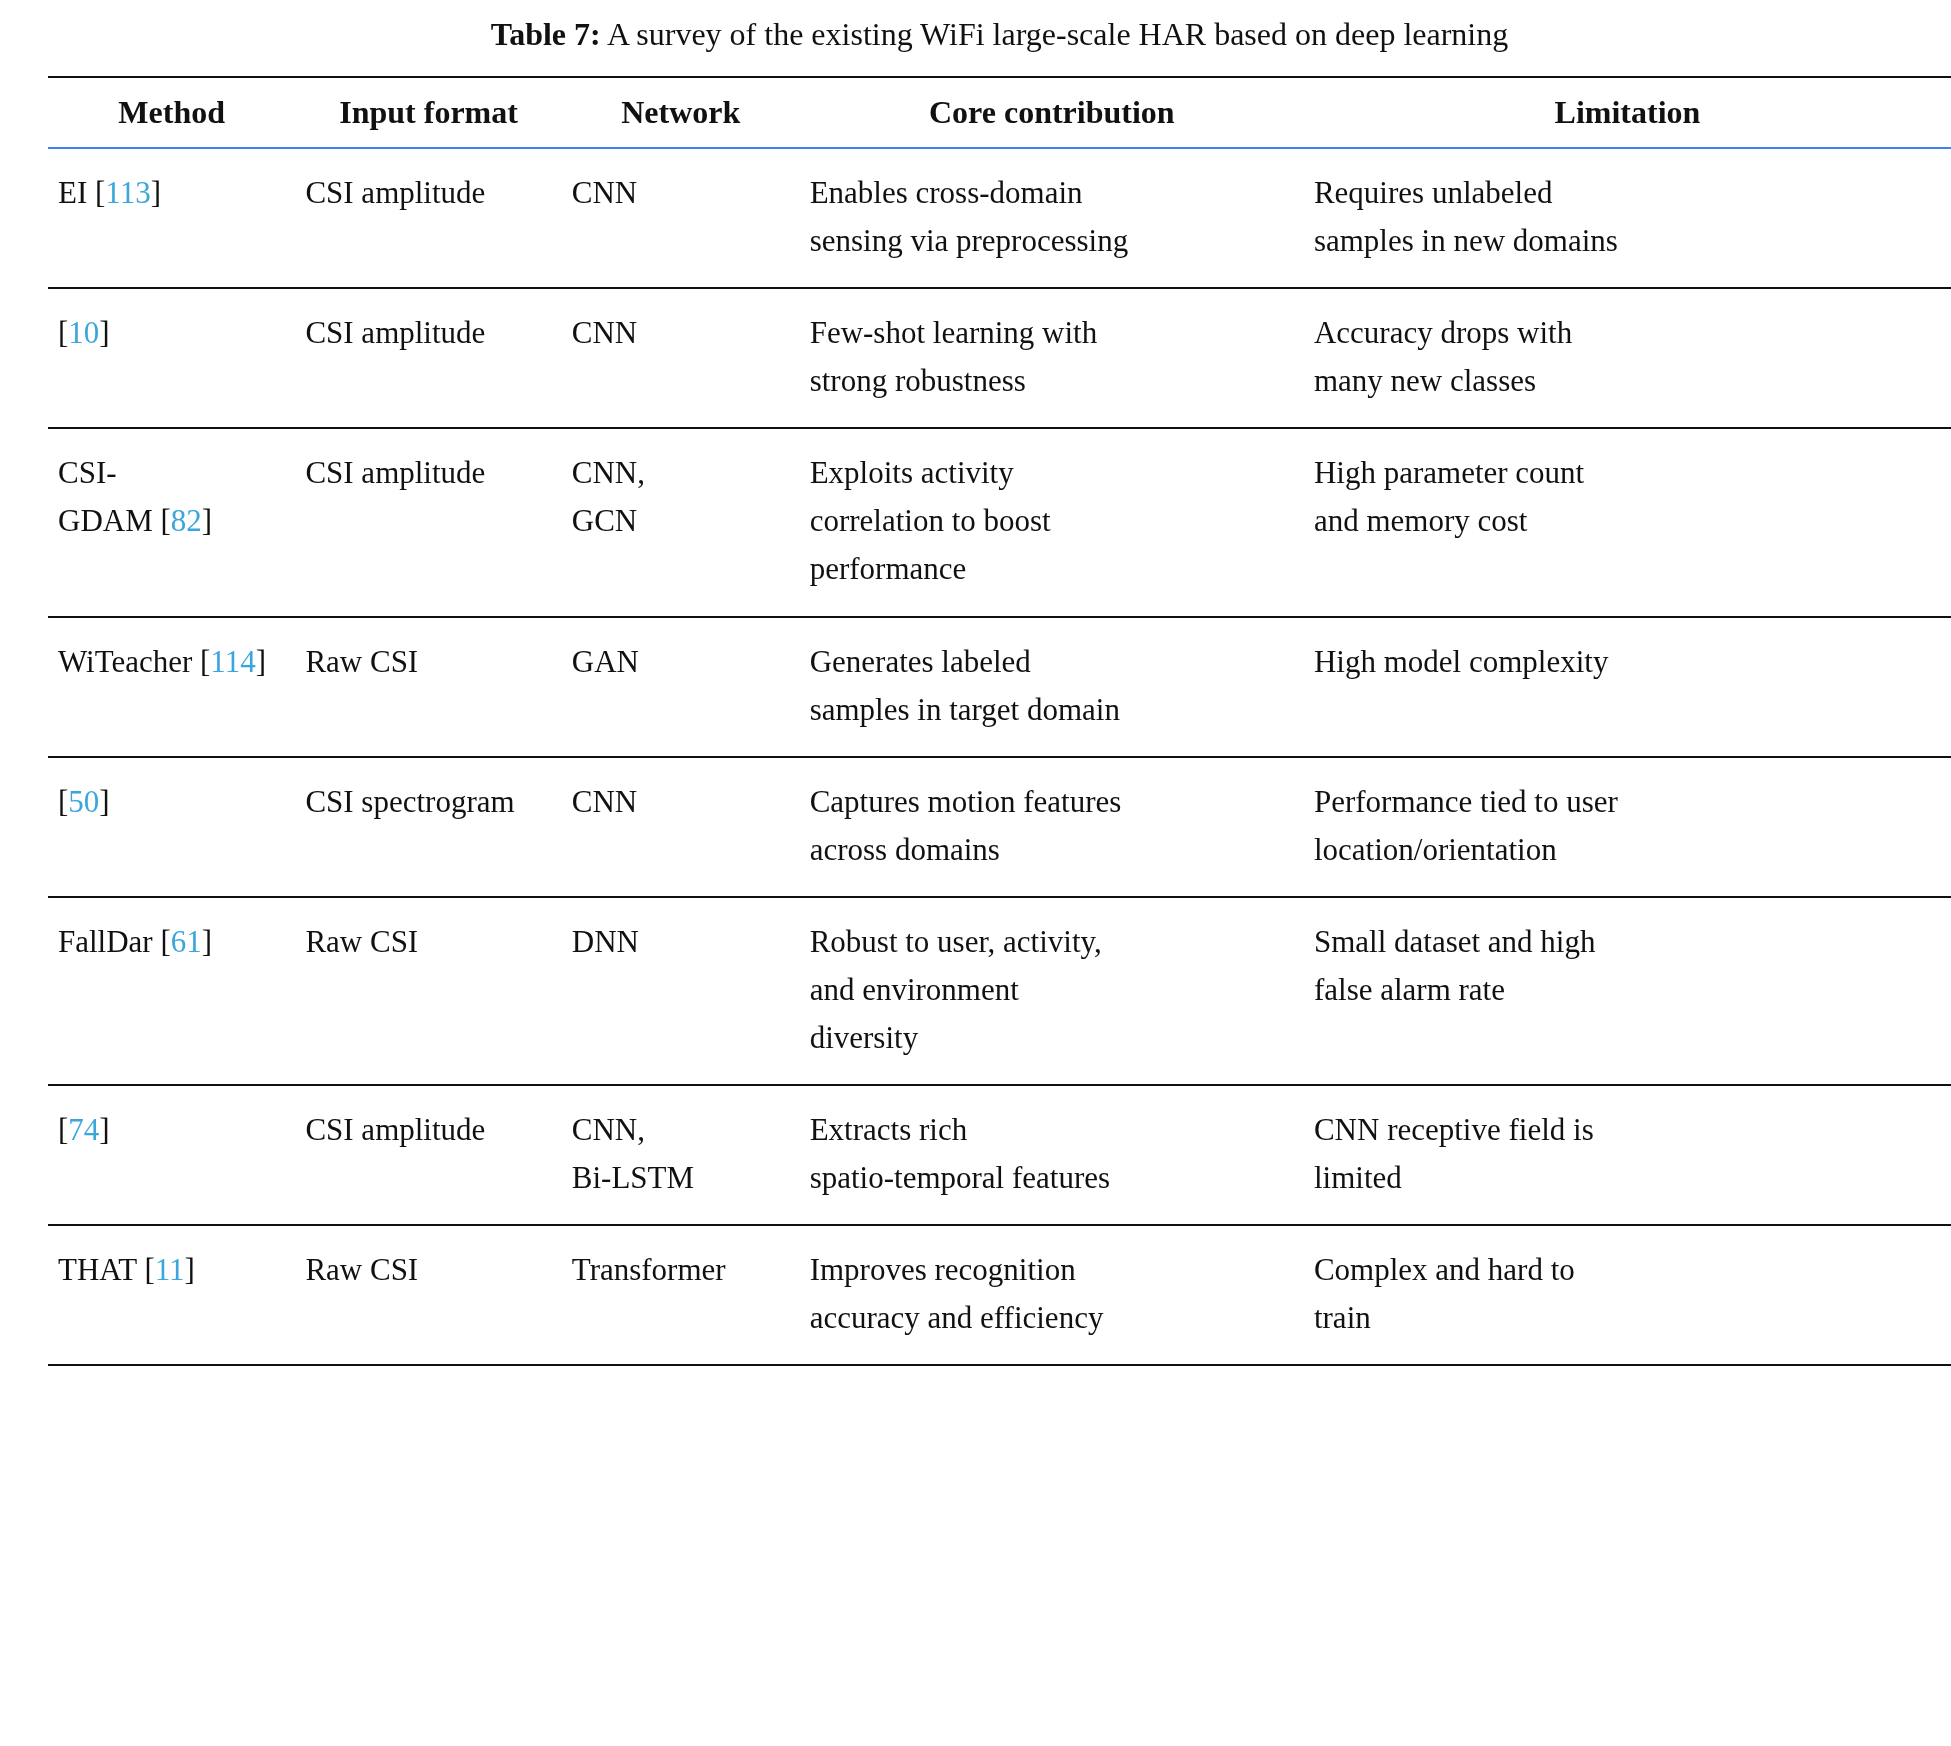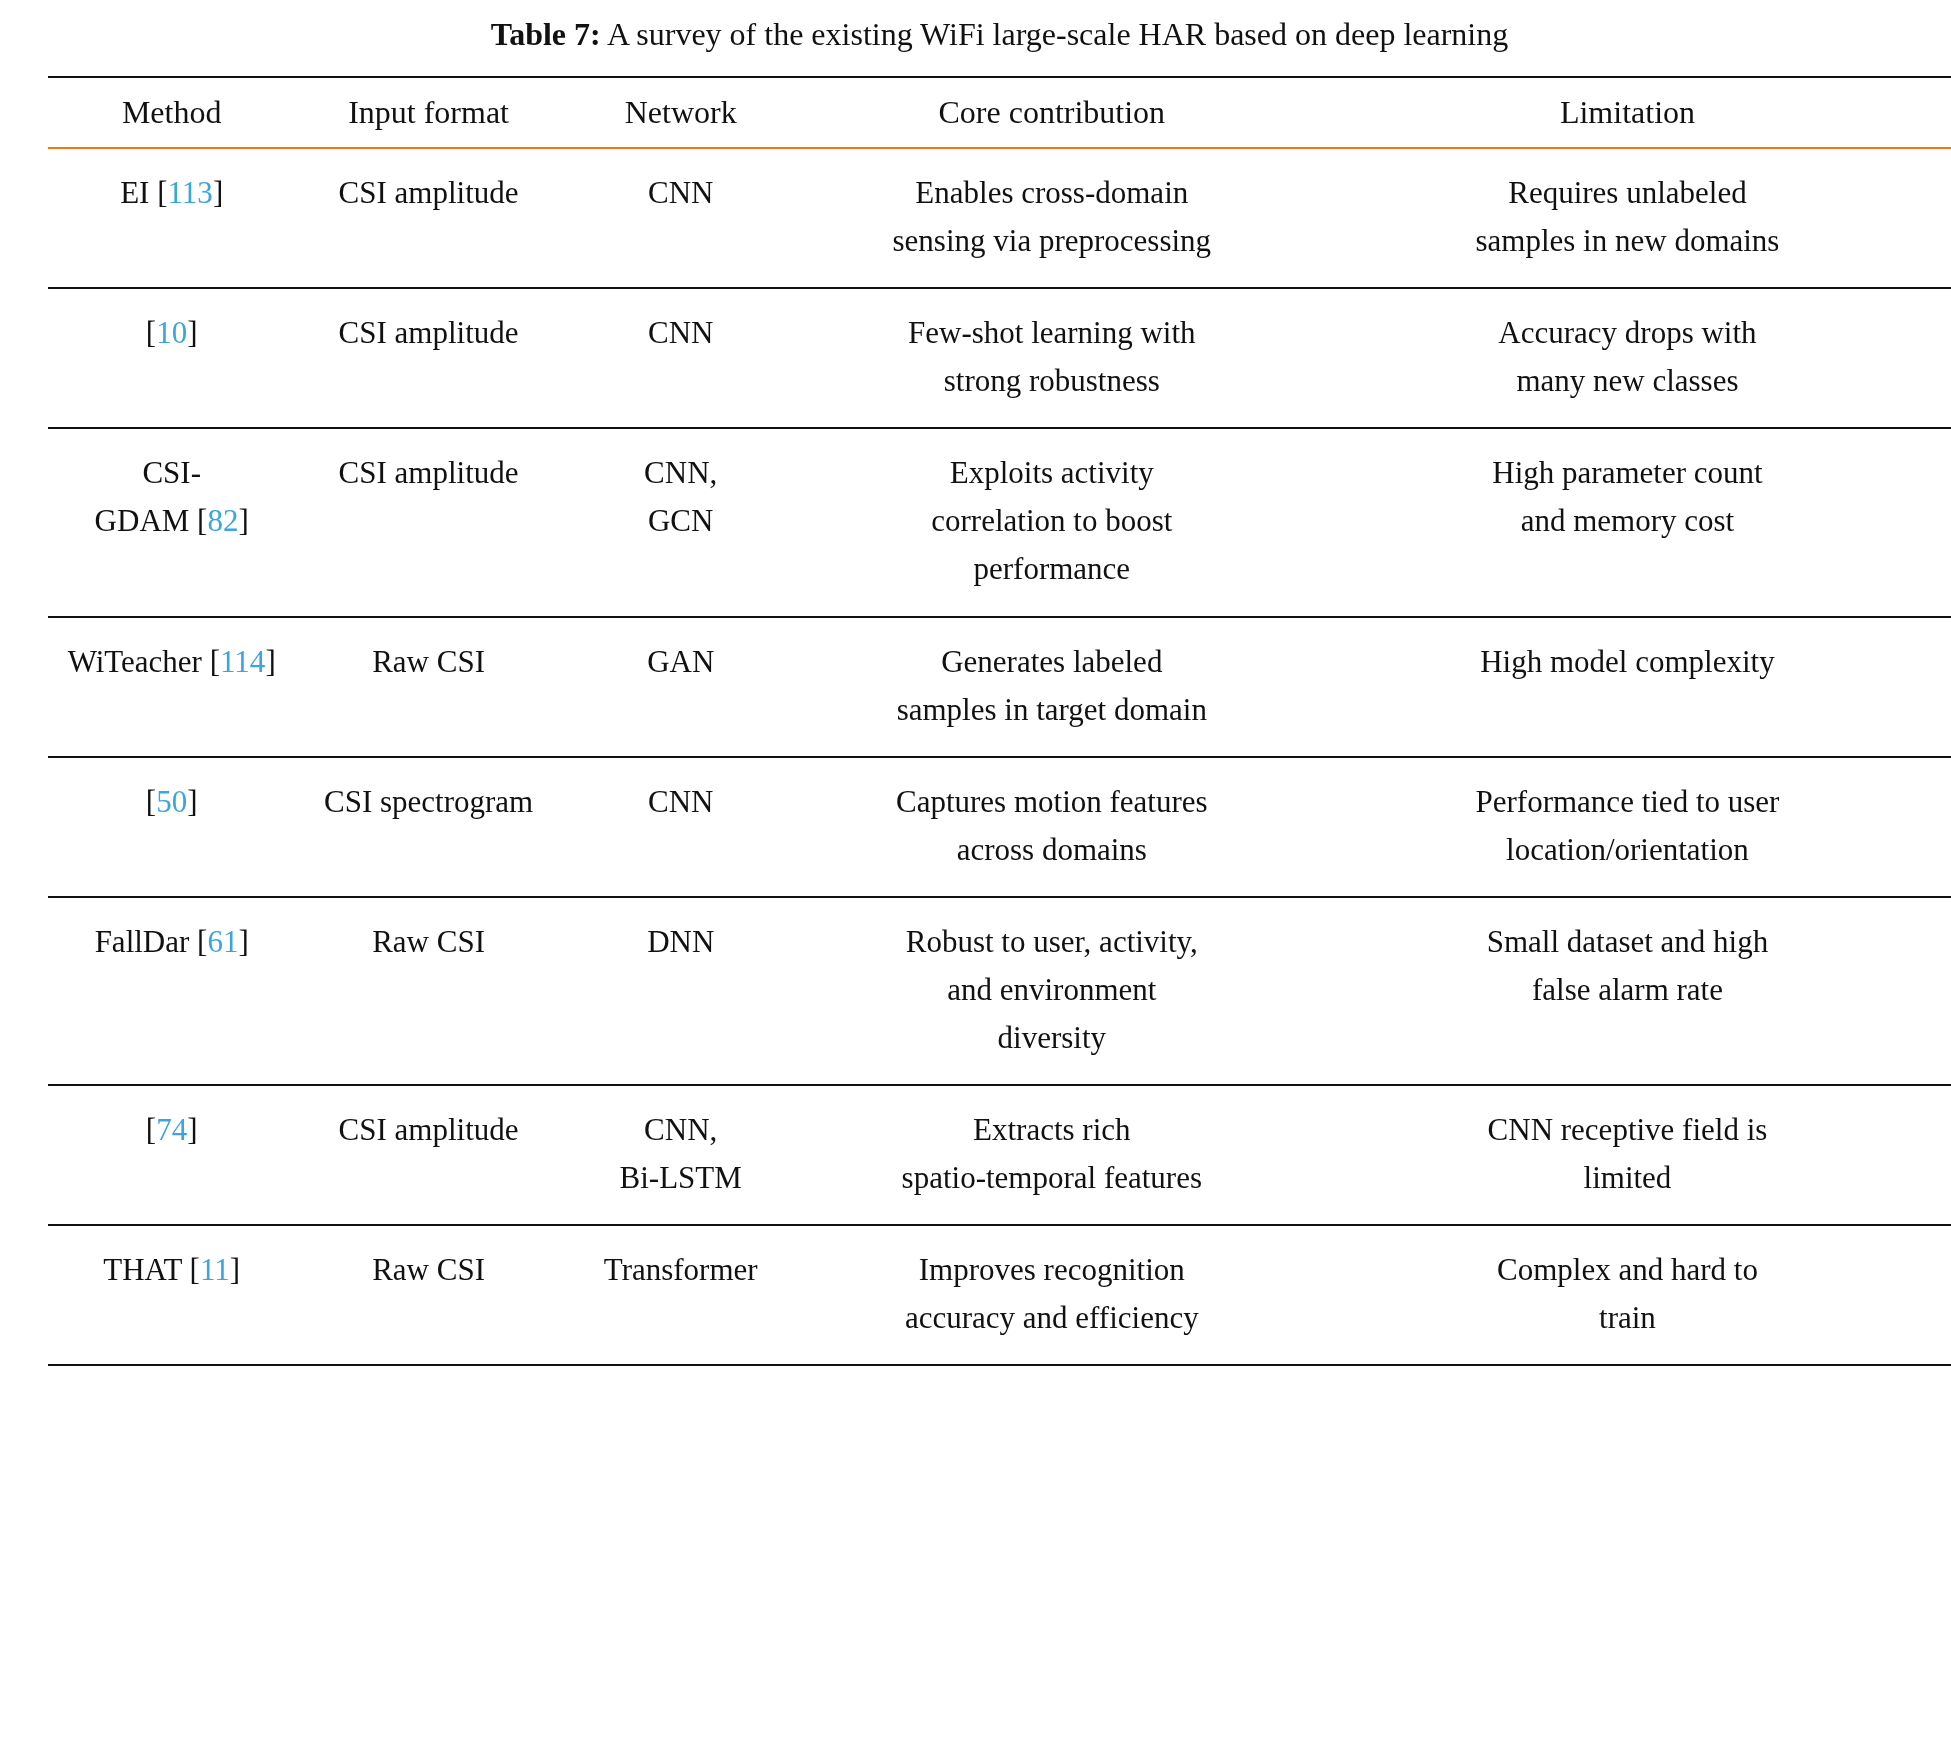--- a/index.html
+++ b/index.html
@@ -36,30 +36,29 @@
     border-top: 2px solid #111111;
     table-layout: fixed;
     font-size: 31px;
   }
   col.c-method  { width: 13%; }
   col.c-input   { width: 14%; }
   col.c-network { width: 12.5%; }
   col.c-core    { width: 26.5%; }
   col.c-limit   { width: 34%; }
   th {
-    font-weight: 400;
+    font-weight: 700;
     font-size: 32px;
     text-align: center;
     padding: 14px 6px;
-    border-bottom: 2px solid #f97316;
+    border-bottom: 2px solid #3b82f6;
     line-height: 1.3;
   }
   td {
     vertical-align: top;
-    text-align: center;
     padding: 20px 10px 22px 10px;
     border-bottom: 2px solid #111111;
     white-space: pre-line;
     line-height: 1.55;
   }
   .cite {
     color: var(--cite-color, #3BA6DB);
     cursor: pointer;
   }
 </style>

